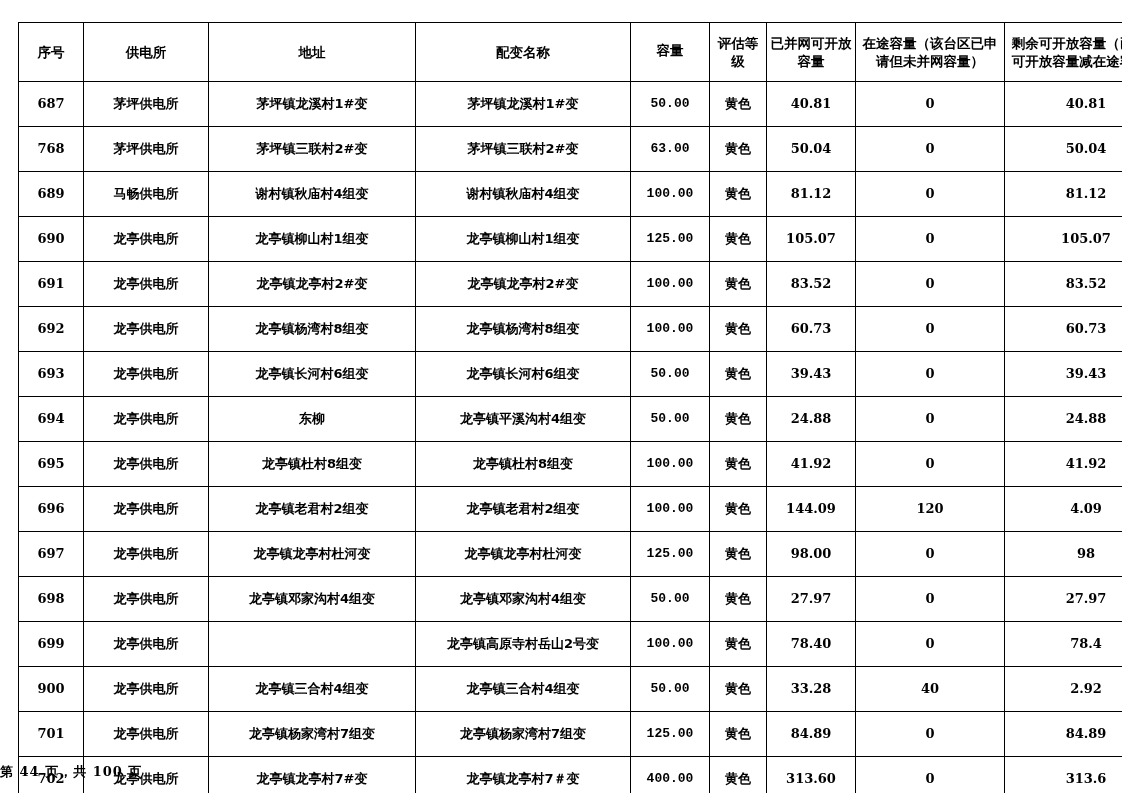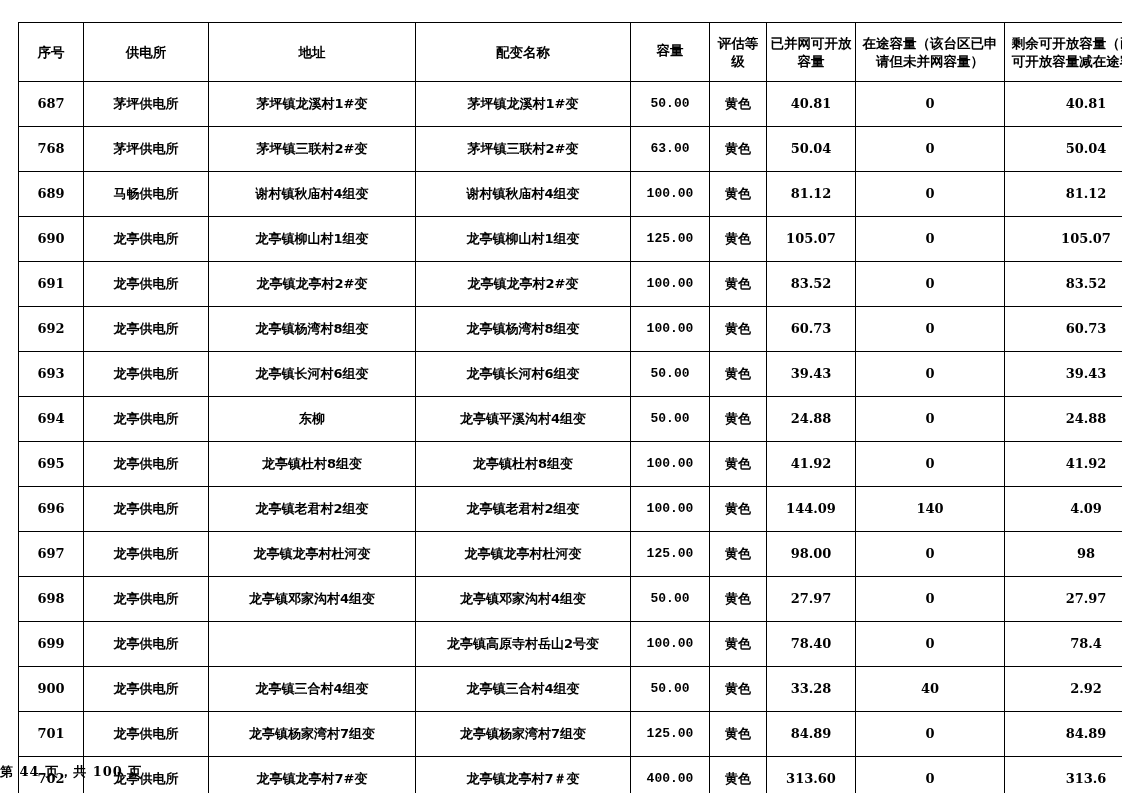--- a/index.html
+++ b/index.html
@@ -190,21 +190,21 @@
           <td class="c8 num">41.92</td>
         </tr>
         <tr>
           <td class="c0 seq">696</td>
           <td class="c1">龙亭供电所</td>
           <td class="c2">龙亭镇老君村2组变</td>
           <td class="c3">龙亭镇老君村2组变</td>
           <td class="c4 num">100.00</td>
           <td class="c5">黄色</td>
           <td class="c6 num">144.09</td>
-          <td class="c7 num">140</td>
+          <td class="c7 num">120</td>
           <td class="c8 num">4.09</td>
         </tr>
         <tr>
           <td class="c0 seq">697</td>
           <td class="c1">龙亭供电所</td>
           <td class="c2">龙亭镇龙亭村杜河变</td>
           <td class="c3">龙亭镇龙亭村杜河变</td>
           <td class="c4 num">125.00</td>
           <td class="c5">黄色</td>
           <td class="c6 num">98.00</td>

